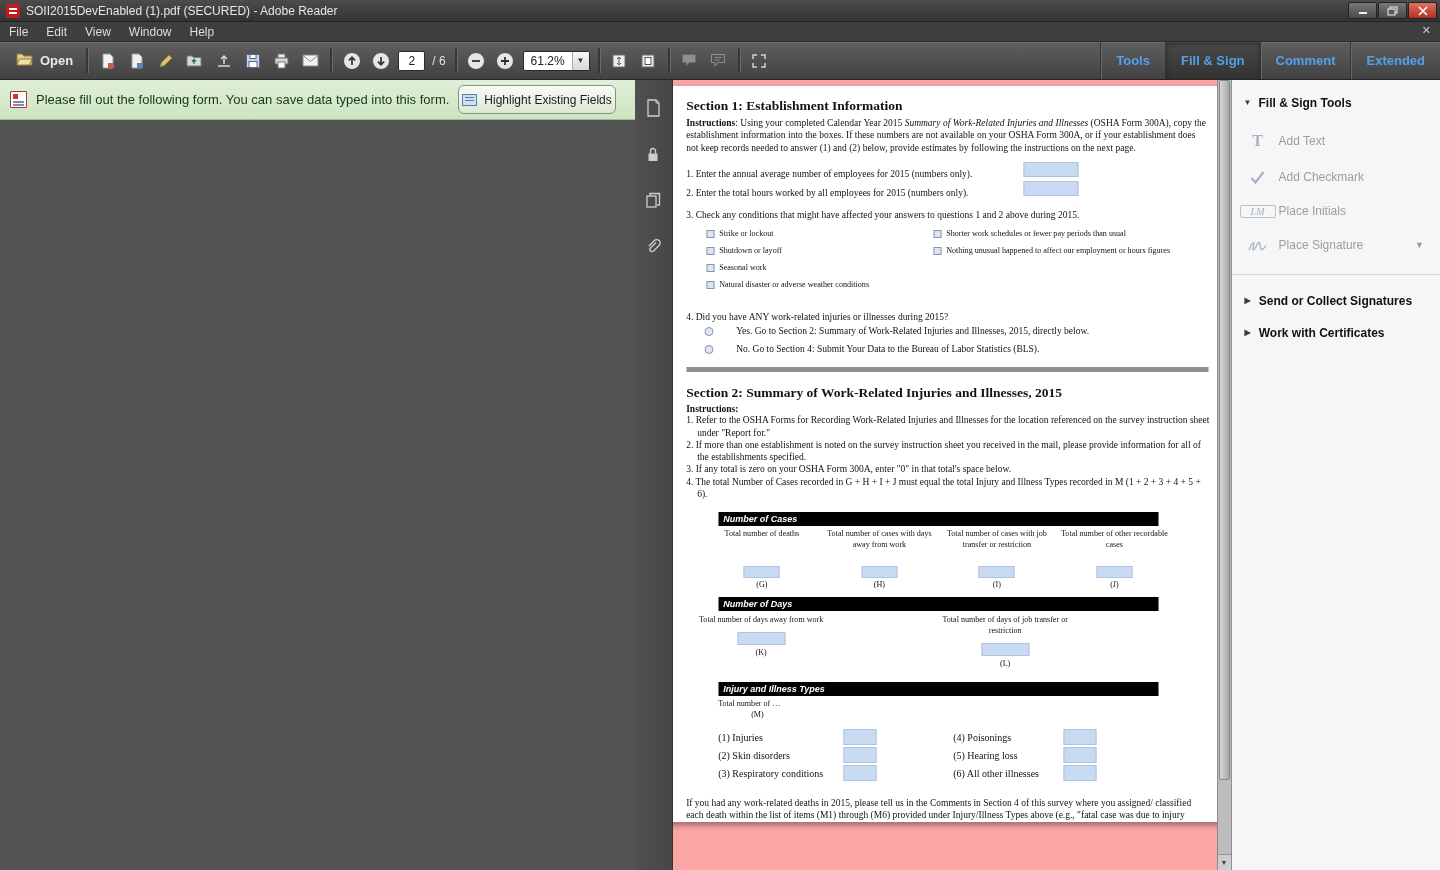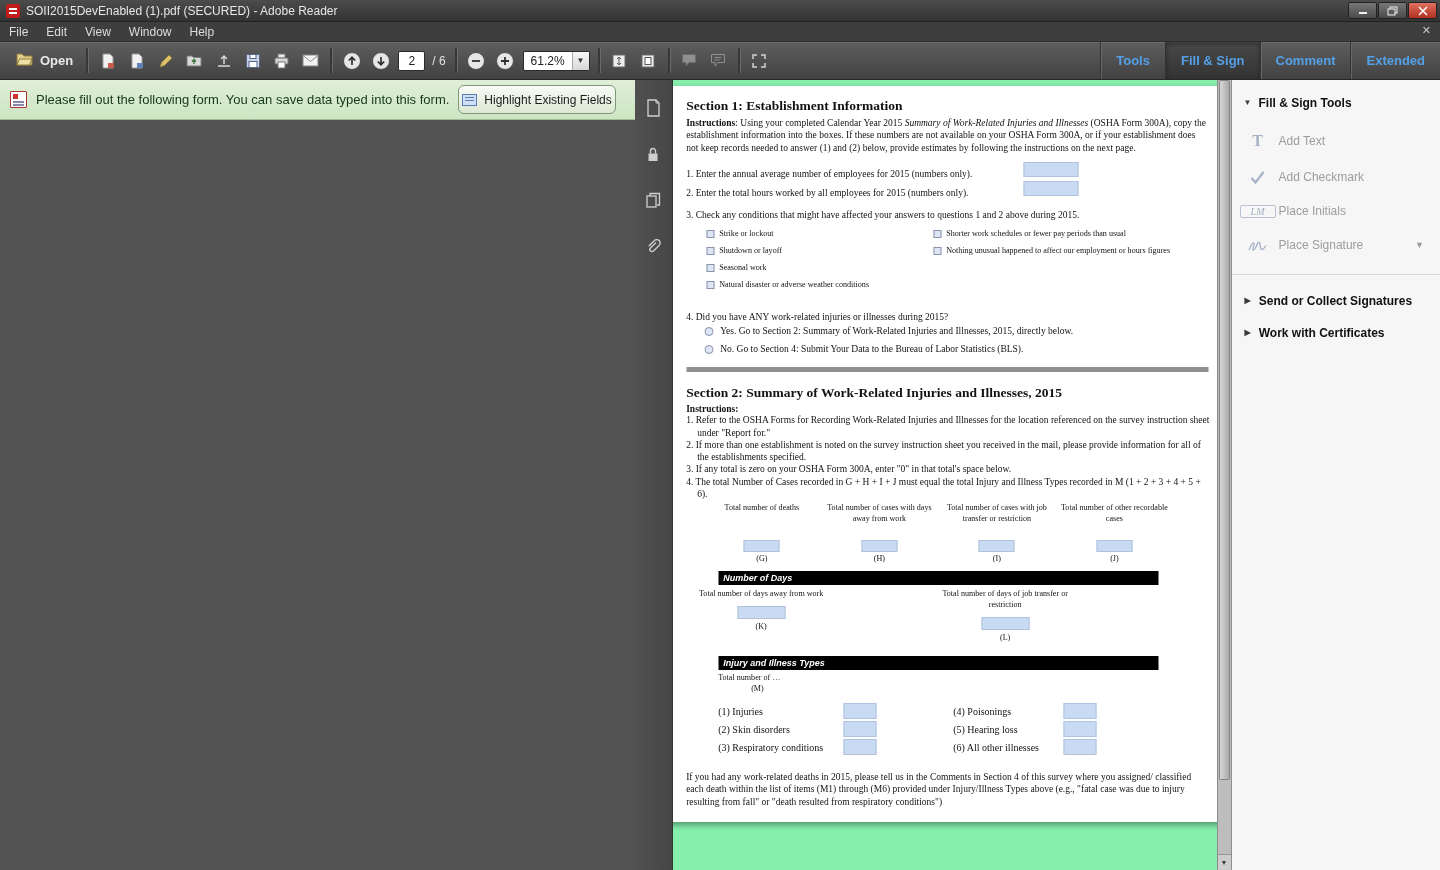--- a/index.html
+++ b/index.html
@@ -51,21 +51,21 @@
     display:flex;align-items:center;padding:0 10px;gap:9px}
   .infobar-msg{font-size:13px;color:#15391a}
   .hl-btn{margin-left:auto;margin-right:9px;height:29px;display:flex;align-items:center;gap:7px;padding:0 3px;
     background:linear-gradient(#f8fbf5,#dce8d3);border:1px solid #7f9779;border-radius:6px;
     box-shadow:inset 0 1px 0 rgba(255,255,255,.8);font-size:12px;color:#1b1b1b}
 
   .doc-row{flex:1;display:flex;min-height:0}
   .left-rail{width:38px;background:linear-gradient(90deg,#505050,#464646);border-right:1px solid #333;
     padding-top:16px;display:flex;flex-direction:column;align-items:center;gap:22px}
   .rail-btn{width:24px;height:24px;display:flex;align-items:center;justify-content:center}
-  .doc-area{flex:1;background:#86efac;position:relative;overflow:hidden}
+  .doc-area{flex:1;background:#fca5a5;position:relative;overflow:hidden}
 
   
   .scrollbar{width:14px;background:#bdbdbd;border-left:1px solid #8b8b8b;position:relative}
   .sb-thumb{position:absolute;top:0;left:1px;width:11px;height:700px;border-radius:2px;
     background:linear-gradient(90deg,#d8d8d8,#a8a8a8);border:1px solid #858585}
   .sb-btn{position:absolute;bottom:0;left:0;width:13px;height:16px;background:#cdcdcd;border-top:1px solid #949494;
     display:flex;align-items:center;justify-content:center;font-size:7px;color:#3c3c3c}
 
   
   .right-panel{width:230px;background:#f6f6f6;border-left:1px solid #8f8f8f;display:flex;flex-direction:column}
@@ -91,21 +91,21 @@
   .field{background:#c9daf3;display:inline-block;border:1px solid #b0c2de}
   .fq{position:absolute;left:337px;top:2px;width:55px;height:15px}
   .cb-grid{position:relative;margin:5px 0 0 48px;height:69px;font-size:8.1px}
   .cb-col{position:absolute;top:0}
   .cb-col.left{left:0;width:222px}
   .cb-col.right{left:227px;width:295px}
   .cb-row{display:flex;align-items:center;gap:5px;height:17px;position:relative}
   .cb-box{flex:0 0 auto;width:8px;height:8px;border:1px solid #8a93a8;background:#dde6f5}
   .other-field{position:absolute;left:75px;top:3px;width:195px;height:11px}
   .q4{margin-top:10px;height:18px}
-  .radio-row{margin-left:46px;height:18px;display:flex;align-items:center;gap:7px;font-size:9.5px}
+  .radio-row{margin-left:46px;height:18px;display:flex;align-items:center;gap:23px;font-size:9.5px}
   .radio{flex:0 0 auto;width:9px;height:9px;border:1px solid #8a93a8;border-radius:50%;background:#dde6f5}
   .sec-divider{margin:9px 0 0 28px;width:522px;height:5px;background:#8f8f8f}
   .instr-label{font-size:9.5px;font-weight:bold;margin:3px 0 0 28px}
   .instr-line{font-size:9.5px;line-height:12.3px;margin-left:28px;width:524px;padding-left:11px;text-indent:-11px}
   .black-bar{margin:12px 0 0 60px;width:440px;height:14px;background:#000;color:#fff;display:flex;align-items:center;
     padding-left:5px;font-family:"Liberation Sans",sans-serif;font-size:9px;font-weight:bold;font-style:italic}
   .cases-cols{margin-left:45px;width:470px;display:flex;margin-top:3px}
   .ccol{flex:1;text-align:center;font-size:8.1px;line-height:10.6px}
   .clabel{height:34px;padding:0 5px}
   .cfield{display:block;width:36px;height:12px;margin:3px auto 2px}
@@ -410,20 +410,23 @@
 
             <div class="sec-divider"></div>
 
             <div class="p-title" style="margin-top:13px">Section 2:  Summary of Work-Related Injuries and Illnesses, 2015</div>
             <div class="instr-label">Instructions:</div>
             <div class="instr-line">1. Refer to the OSHA Forms for Recording Work-Related Injuries and Illnesses for the location referenced on the survey instruction sheet under "Report for."</div>
             <div class="instr-line">2. If more than one establishment is noted on the survey instruction sheet you received in the mail, please provide information for all of the establishments specified.</div>
             <div class="instr-line">3. If any total is zero on your OSHA Form 300A, enter "0" in that total's space below.</div>
             <div class="instr-line">4. The total Number of Cases recorded in G + H + I + J must equal the total Injury and Illness Types recorded in M (1 + 2 + 3 + 4 + 5 + 6).</div>
 
+            <div class="black-bar">
+                <span>Number of Cases</span>
+              </div>
             <div class="cases-cols">
               <div class="ccol">
                 <div class="clabel">Total number of deaths</div>
                 <span class="field cfield"></span>
                 <div class="code">(G)</div>
               </div>
               <div class="ccol">
                 <div class="clabel">Total number of cases with days away from work</div>
                 <span class="field cfield"></span>
                 <div class="code">(H)</div>

